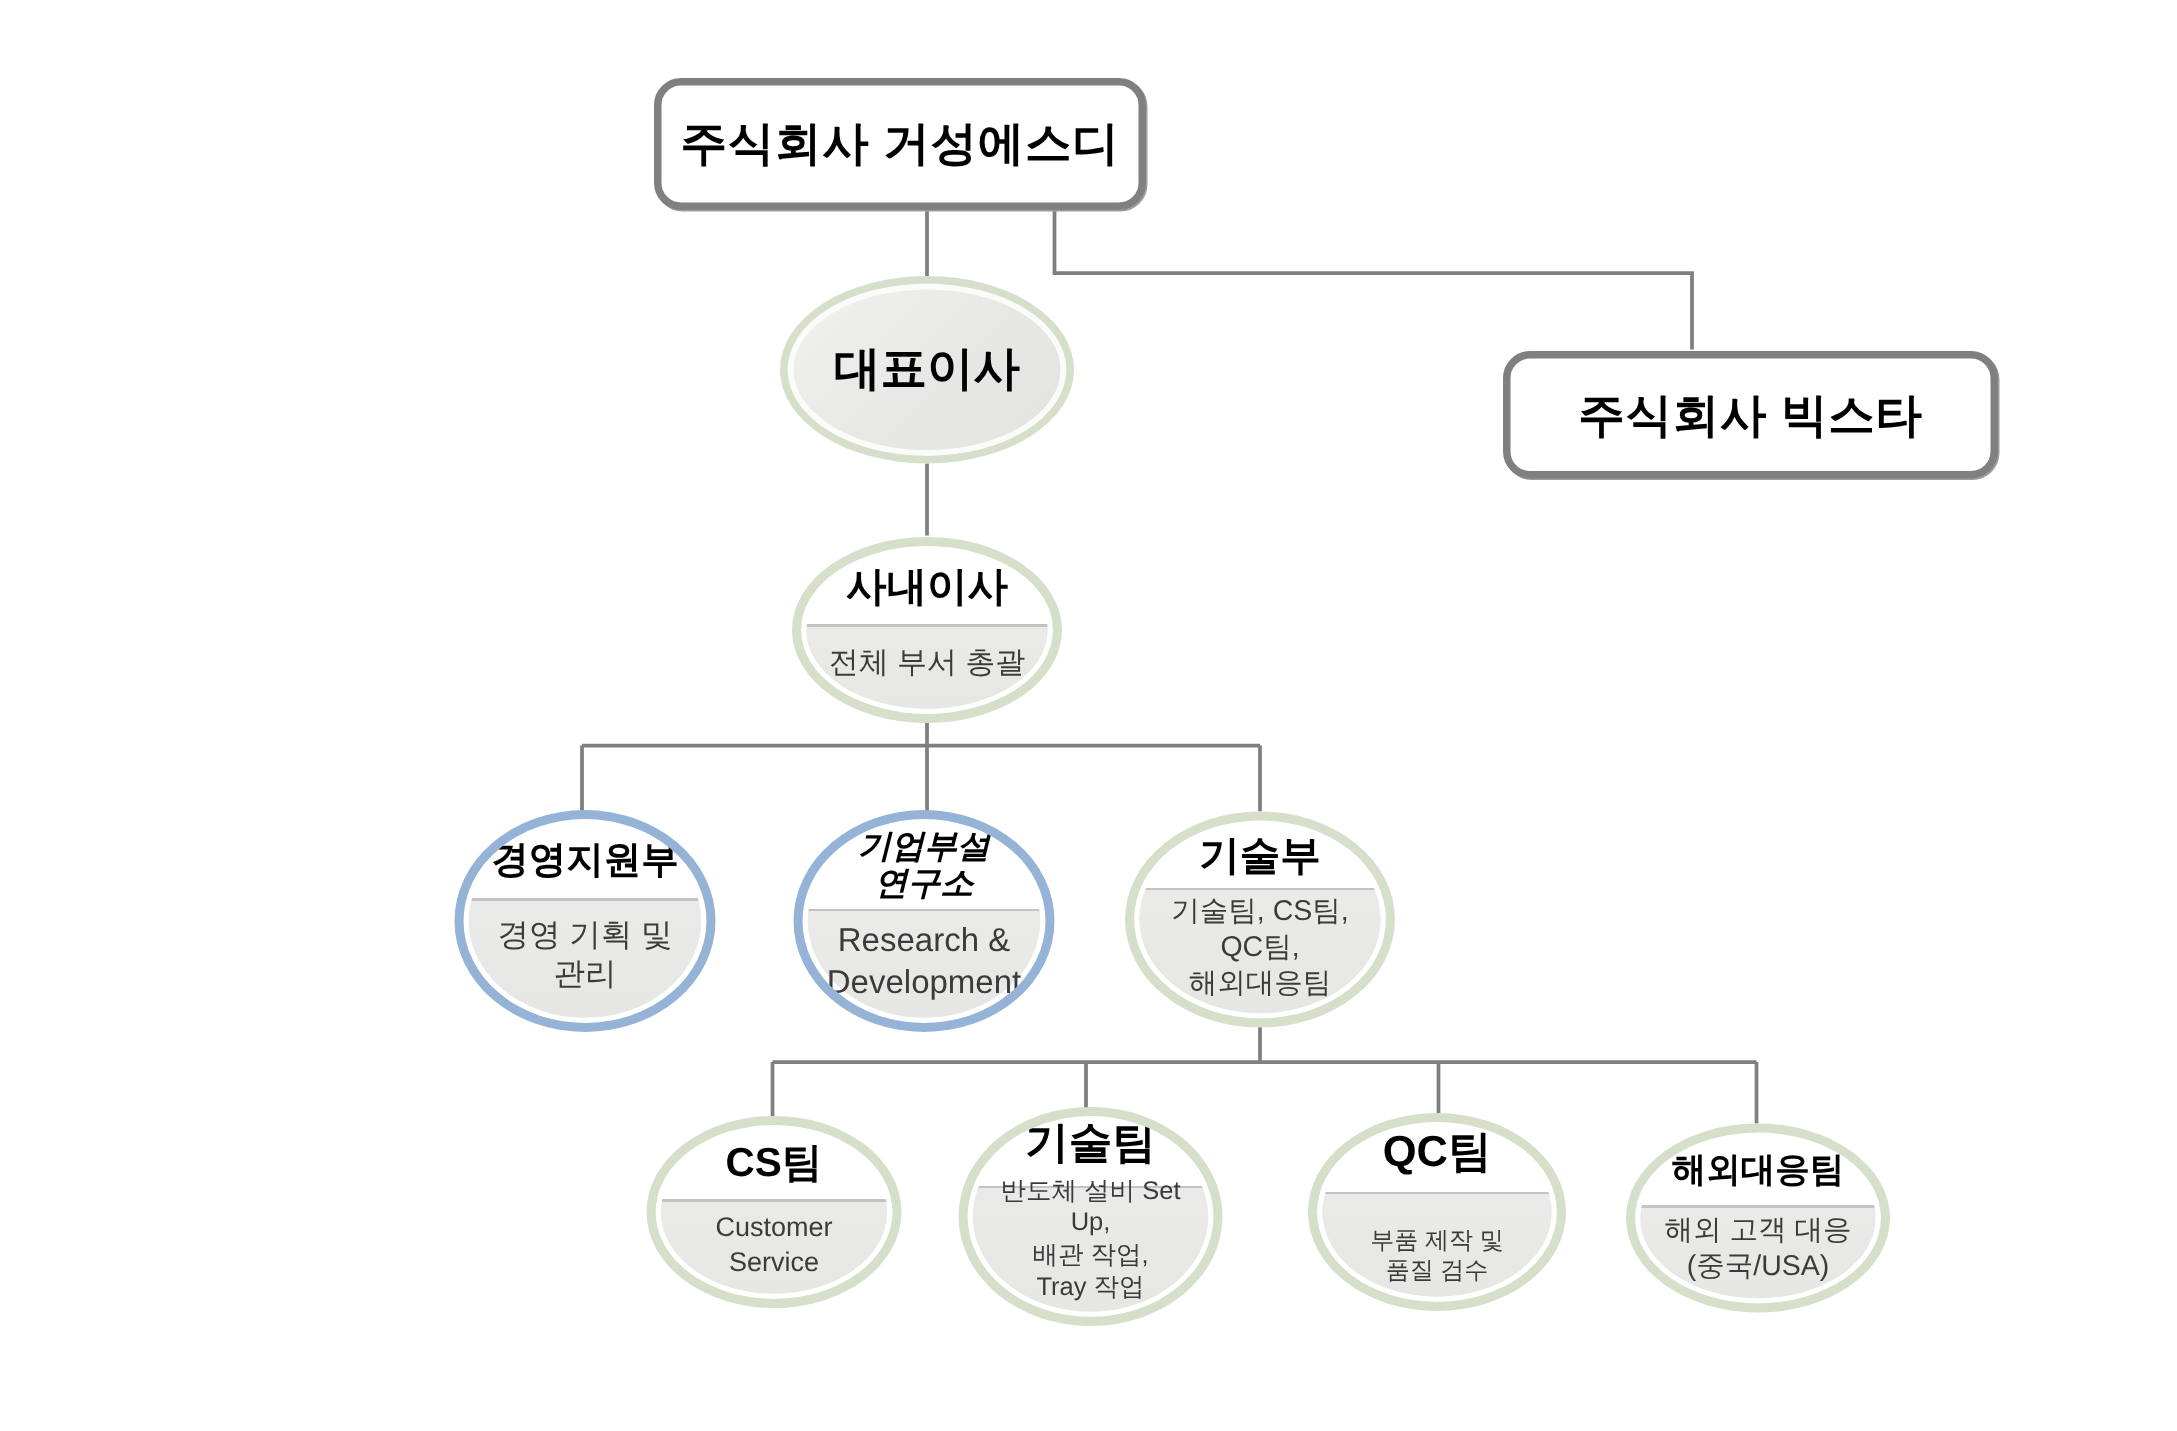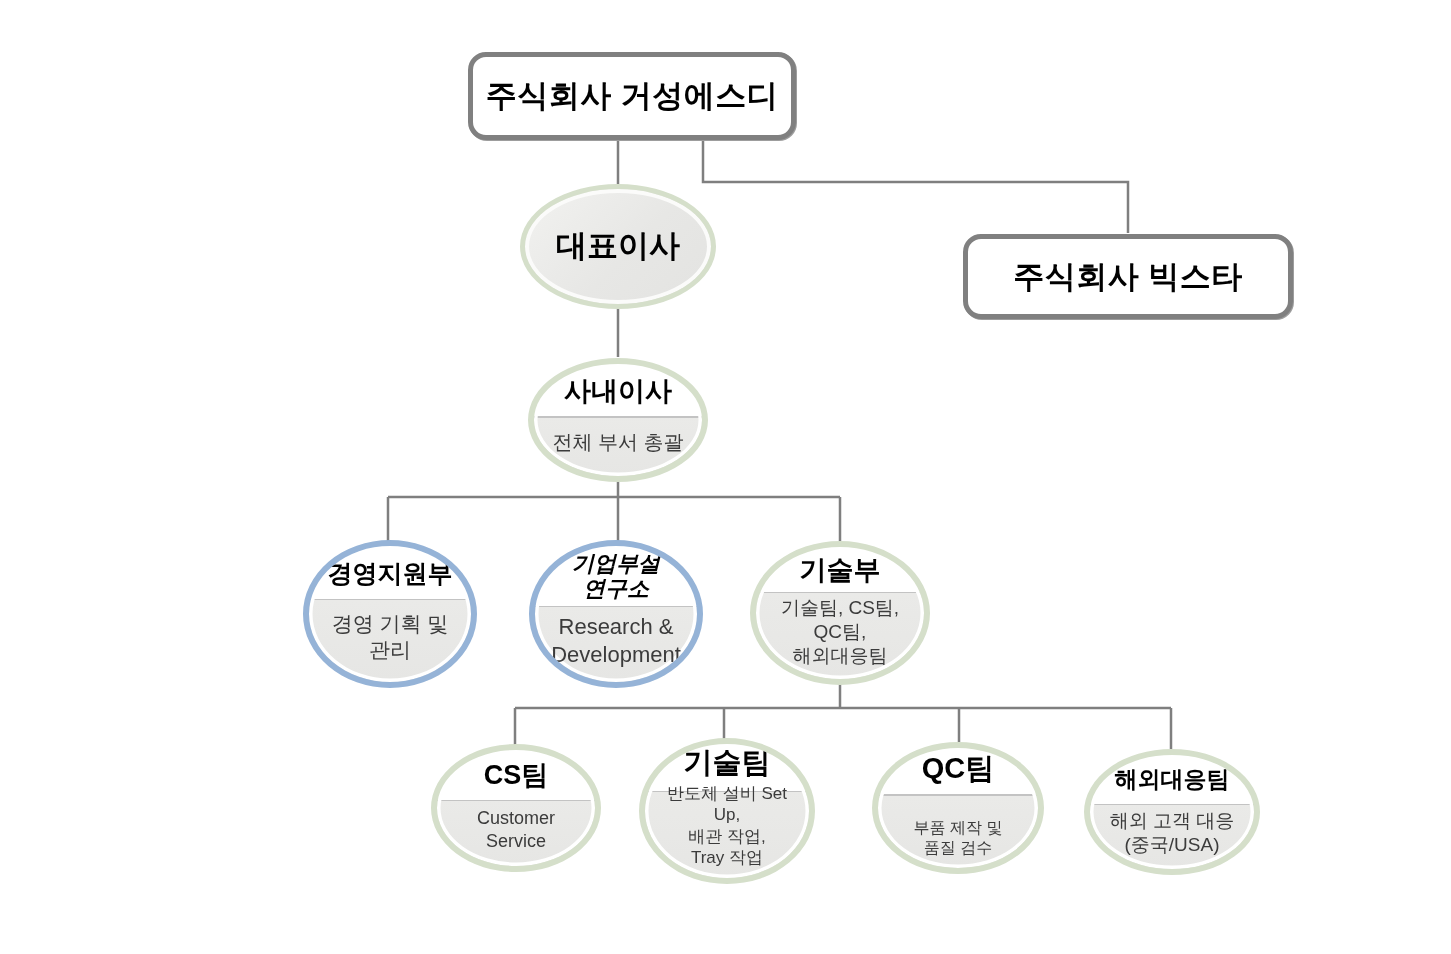--- a/index.html
+++ b/index.html
@@ -67,25 +67,25 @@
 <div id="canvas">
 
   <svg id="wires" viewBox="0 0 1451 954">
     <path d="M618,140 V184"></path>
     <path d="M703,140 V182 H1128 V233"></path>
     <path d="M618,309 V357"></path>
     <path d="M618,482 V497 M388,497 H840 M388,497 V541 M618,497 V541 M840,497 V541"></path>
     <path d="M840,684 V708 M515,708 H1171 M515,708 V751 M724,708 V739 M959,708 V742 M1171,708 V749"></path>
   </svg>
 
-  <div class="cobox" style="left:468px;top:52px;width:328px;height:88px;">
+  <div class="cobox" style="left:436px;top:52px;width:328px;height:88px;">
     <span class="cotitle">주식회사 거성에스디</span>
   </div>
 
-  <div class="cobox" style="left:963px;top:234px;width:330px;height:85px;">
+  <div class="cobox" style="left:1002px;top:234px;width:330px;height:85px;">
     <span class="cotitle">주식회사 빅스타</span>
   </div>
 
   <div class="node single" style="left:520px;top:184px;width:196px;height:125px;--split:100%;">
     <div class="ntitle" style="font-size:31px;">대표이사</div>
   </div>
 
   <div class="node green" style="left:528px;top:358px;width:180px;height:124px;--split:48%;">
     <div class="ntitle" style="font-size:27px;">사내이사</div>
     <div class="nsub" style="font-size:20px;">전체 부서 총괄</div>

